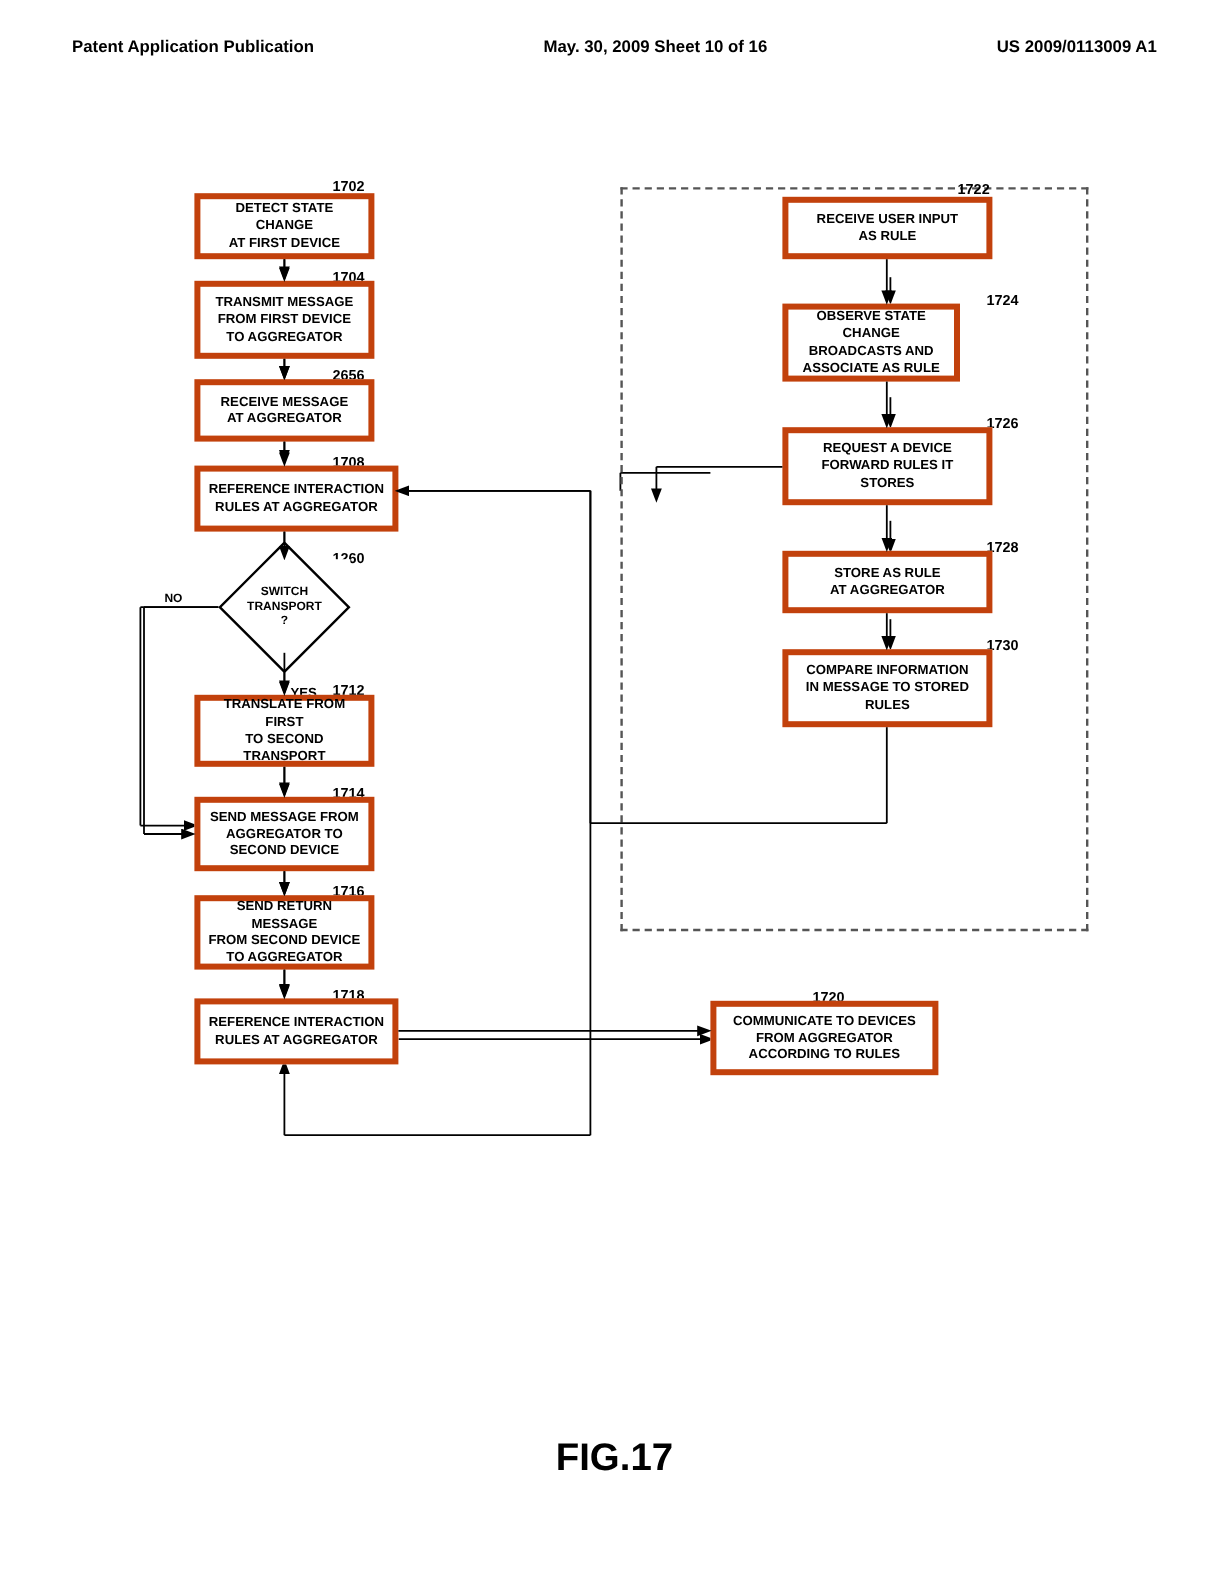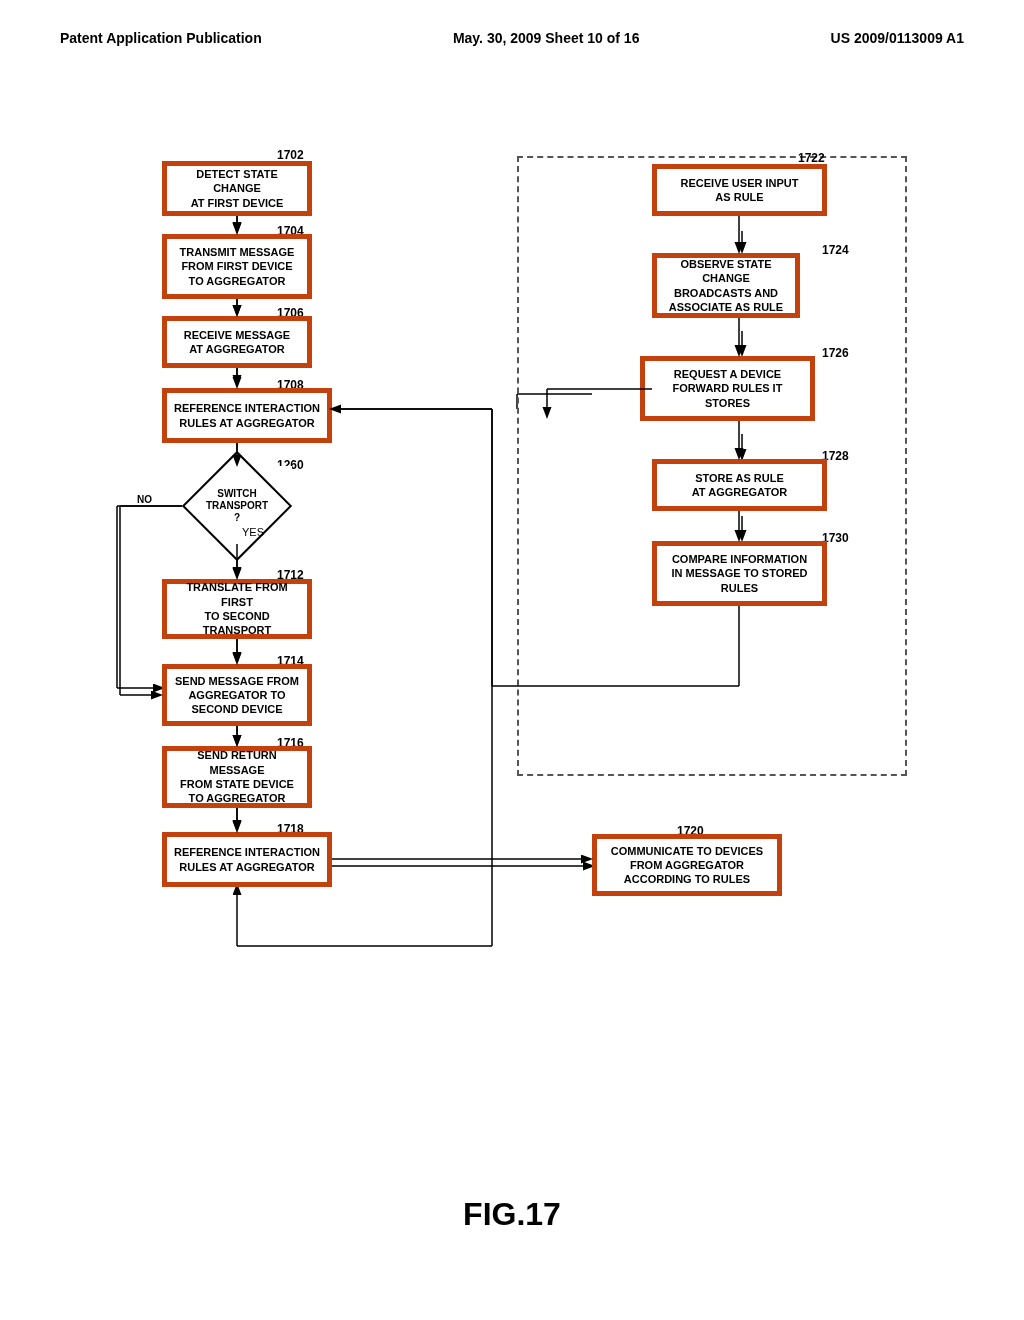--- a/index.html
+++ b/index.html
@@ -172,21 +172,21 @@
   </div>
 
   <div class="label-num" style="left:215px; top:148px;">1704</div>
 
   <div class="flow-box" style="left:100px; top:158px; width:150px; height:65px;">
     <span style="white-space:pre-line;">TRANSMIT MESSAGE
 FROM FIRST DEVICE
 TO AGGREGATOR</span>
   </div>
 
-  <div class="label-num" style="left:215px; top:230px;">1706</div>
+  <div class="label-num" style="left:215px; top:230px;">2656</div>
 
   <div class="flow-box" style="left:100px; top:240px; width:150px; height:52px;">
     <span style="white-space:pre-line;">RECEIVE MESSAGE
 AT AGGREGATOR</span>
   </div>
 
   <div class="label-num" style="left:215px; top:302px;">1708</div>
 
   <div class="flow-box" style="left:100px; top:312px; width:170px; height:55px;">
     <span style="white-space:pre-line;">REFERENCE INTERACTION
@@ -194,42 +194,42 @@
   </div>
 
   <div class="label-num" style="left:215px; top:382px;">1260</div>
   <div class="diamond" style="left:120px; top:390px;">
     <div class="diamond-inner"></div>
     <div class="diamond-text">SWITCH<br>TRANSPORT<br>?</div>
   </div>
 
   <div style="position:absolute; left:75px; top:418px; font-size:10px; font-weight:bold;">NO</div>
 
-  <div style="position:absolute; left:180px; top:450px; font-size:11px; font-weight:normal;">YES</div>
+  <div style="position:absolute; left:180px; top:496px; font-size:11px; font-weight:bold;">YES</div>
 
   <div class="label-num" style="left:215px; top:492px;">1712</div>
 
   <div class="flow-box" style="left:100px; top:503px; width:150px; height:60px;">
     <span style="white-space:pre-line;">TRANSLATE FROM FIRST
 TO SECOND TRANSPORT</span>
   </div>
 
   <div class="label-num" style="left:215px; top:578px;">1714</div>
 
   <div class="flow-box" style="left:100px; top:588px; width:150px; height:62px;">
     <span style="white-space:pre-line;">SEND MESSAGE FROM
 AGGREGATOR TO
 SECOND DEVICE</span>
   </div>
 
   <div class="label-num" style="left:215px; top:660px;text-decoration:underline;">1716</div>
 
   <div class="flow-box" style="left:100px; top:670px; width:150px; height:62px;">
     <span style="white-space:pre-line;">SEND RETURN MESSAGE
-FROM STATE DEVICE
+FROM SECOND DEVICE
 TO AGGREGATOR</span>
   </div>
 
   <div class="label-num" style="left:215px; top:746px;">1718</div>
 
   <div class="flow-box" style="left:100px; top:756px; width:170px; height:55px;">
     <span style="white-space:pre-line;">REFERENCE INTERACTION
 RULES AT AGGREGATOR</span>
   </div>
 
@@ -253,21 +253,21 @@
   <div class="label-num" style="left:760px; top:167px;">1724</div>
 
   <div class="flow-box" style="left:590px; top:177px; width:148px; height:65px;">
     <span style="white-space:pre-line;">OBSERVE STATE CHANGE
 BROADCASTS AND
 ASSOCIATE AS RULE</span>
   </div>
 
   <div class="label-num" style="left:760px; top:270px;">1726</div>
 
-  <div class="flow-box" style="left:578px; top:280px; width:175px; height:65px;">
+  <div class="flow-box" style="left:590px; top:280px; width:175px; height:65px;">
     <span style="white-space:pre-line;">REQUEST A DEVICE
 FORWARD RULES IT
 STORES</span>
   </div>
 
   <div class="label-num" style="left:760px; top:373px;">1728</div>
 
   <div class="flow-box" style="left:590px; top:383px; width:175px; height:52px;">
     <span style="white-space:pre-line;">STORE AS RULE
 AT AGGREGATOR</span>

